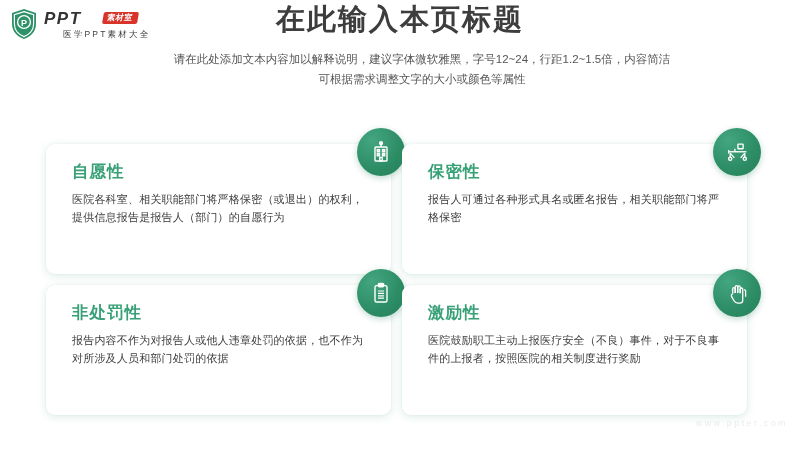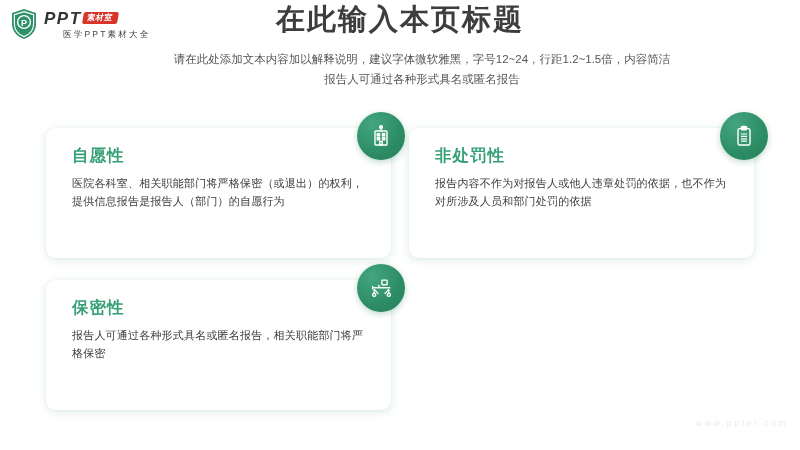--- a/index.html
+++ b/index.html
@@ -33,21 +33,21 @@
   }
   #logo .logo-text {
     display: flex;
     flex-direction: column;
     justify-content: center;
     line-height: 1;
   }
   #logo .row1 {
     display: flex;
     align-items: center;
-    gap: 1px;
+    gap: 21px;
   }
   #logo .ppt {
     font-size: 17px;
     font-weight: bold;
     letter-spacing: 1.5px;
     color: #333333;
     font-style: italic;
     font-family: "Liberation Sans", sans-serif;
   }
   #logo .badge {
@@ -89,27 +89,28 @@
     font-size: 11.5px;
     color: #555555;
     line-height: 1.75;
   }
   #subtitle div { white-space: nowrap; padding-left: 44px; }
 
   
   #cards {
     position: absolute;
     left: 46px;
-    top: 128px;
+    top: 144px;
     width: 708px;
     display: grid;
     grid-template-columns: 345px 345px;
     grid-template-rows: 130px 130px;
     column-gap: 18px;
     row-gap: 22px;
+    gap: 11px;
   }
 
   .card {
     position: relative;
     background: #ffffff;
     border-radius: 9px;
     box-shadow: 0 2px 9px rgba(46,145,104,0.17), 0 0 0 0.5px rgba(46,145,104,0.05);
     padding: 18px 22px 12px 26px;
   }
 
@@ -174,21 +175,21 @@
       <span class="badge">素材室</span>
     </span>
     <span class="row2">医学PPT素材大全</span>
   </span>
 </div>
 
 <div id="header">
   <div id="page-title">在此输入本页标题</div>
   <div id="subtitle">
     <div>请在此处添加文本内容加以解释说明，建议字体微软雅黑，字号12~24，行距1.2~1.5倍，内容简洁</div>
-    <div>报告人可通过各种形式具名或匿名报告</div>
+    <div>可根据需求调整文字的大小或颜色等属性</div>
   </div>
 </div>
 
 <div id="cards">
 
   <div class="card">
     <div class="icon-bubble">
       <svg width="24" height="24" viewBox="0 0 24 24" fill="none" stroke="#ffffff" stroke-width="1.4">
         <rect x="6" y="7" width="12" height="14" rx="0.8"></rect>
         <path d="M12 7 V4.6"></path>
@@ -200,43 +201,57 @@
         <rect x="13.5" y="13.6" width="2.2" height="2.2"></rect>
         <rect x="10.8" y="17.4" width="2.4" height="3.6"></rect>
       </svg>
     </div>
     <div class="card-title">自愿性</div>
     <div class="card-body">医院各科室、相关职能部门将严格保密（或退出）的权利，提供信息报告是报告人（部门）的自愿行为</div>
   </div>
 
   <div class="card">
     <div class="icon-bubble">
-      <svg width="24" height="24" viewBox="0 0 24 24" fill="none" stroke="#ffffff" stroke-width="1.4">
-        <rect x="6" y="4.6" width="12" height="16.4" rx="1.6"></rect>
-        <rect x="9.3" y="2.4" width="5.4" height="3.4" rx="1.2" fill="#ffffff"></rect>
-        <path d="M9 10 H15 M9 12.4 H15 M9 14.8 H15 M9 17.2 H15" stroke-width="1.2"></path>
-      </svg>
-    </div>
-    <div class="card-title">非处罚性</div>
-    <div class="card-body">报告内容不作为对报告人或他人违章处罚的依据，也不作为对所涉及人员和部门处罚的依据</div>
-  </div>
-
-  <div class="card">
-    <div class="icon-bubble">
       <svg width="25" height="25" viewBox="0 0 24 24" fill="none" stroke="#ffffff" stroke-width="1.3">
         <rect x="12.4" y="4" width="5" height="4.4" rx="0.6"></rect>
         <path d="M3.5 11.3 H20.5"></path>
         <path d="M3.5 9.6 V13"></path>
         <path d="M5 12.6 L5 16.5 M19 12.6 L19 16.5"></path>
         <path d="M5 12.6 L9 17.2 M19 12.6 L15 17.2"></path>
         <circle cx="5" cy="18.1" r="1.5"></circle>
         <circle cx="19" cy="18.1" r="1.5"></circle>
         <path d="M9.5 8.4 V11.2"></path>
       </svg>
     </div>
     <div class="card-title">保密性</div>
     <div class="card-body">报告人可通过各种形式具名或匿名报告，相关职能部门将严格保密</div>
   </div>
 
+  <div class="card">
+    <div class="icon-bubble">
+      <svg width="24" height="24" viewBox="0 0 24 24" fill="none" stroke="#ffffff" stroke-width="1.4">
+        <rect x="6" y="4.6" width="12" height="16.4" rx="1.6"></rect>
+        <rect x="9.3" y="2.4" width="5.4" height="3.4" rx="1.2" fill="#ffffff"></rect>
+        <path d="M9 10 H15 M9 12.4 H15 M9 14.8 H15 M9 17.2 H15" stroke-width="1.2"></path>
+      </svg>
+    </div>
+    <div class="card-title">非处罚性</div>
+    <div class="card-body">报告内容不作为对报告人或他人违章处罚的依据，也不作为对所涉及人员和部门处罚的依据</div>
+  </div>
+
+  <div class="card">
+    <div class="icon-bubble">
+      <svg width="25" height="25" viewBox="0 0 24 24" fill="none" stroke="#ffffff" stroke-width="1.25">
+        <path d="M7.4 12.2 V7.6 a1.2 1.2 0 0 1 2.4 0 V11.6"></path>
+        <path d="M9.8 11.4 V5.6 a1.2 1.2 0 0 1 2.4 0 V11.4"></path>
+        <path d="M12.2 11.4 V5.9 a1.2 1.2 0 0 1 2.4 0 V11.6"></path>
+        <path d="M14.6 11.8 V7.9 a1.2 1.2 0 0 1 2.4 0 V14.4"></path>
+        <path d="M7.4 12.2 c-1.4 .7 -1.6 1.9 -0.9 3.1 l2.3 3.9 c.8 1.4 2 2 3.6 2 h1.9 c1.7 0 2.7 -1.1 2.7 -2.8 V14.4"></path>
+        <path d="M18.3 8.6 a1.15 1.15 0 0 1 1.5 1.1 V15"></path>
+      </svg>
+    </div>
+    <div class="card-title">激励性</div>
+    <div class="card-body">医院鼓励职工主动上报医疗安全（不良）事件，对于不良事件的上报者，按照医院的相关制度进行奖励</div>
+  </div>
 
 </div>
 
 <div id="watermark">www.ppter.com</div>
 
 </body></html>

